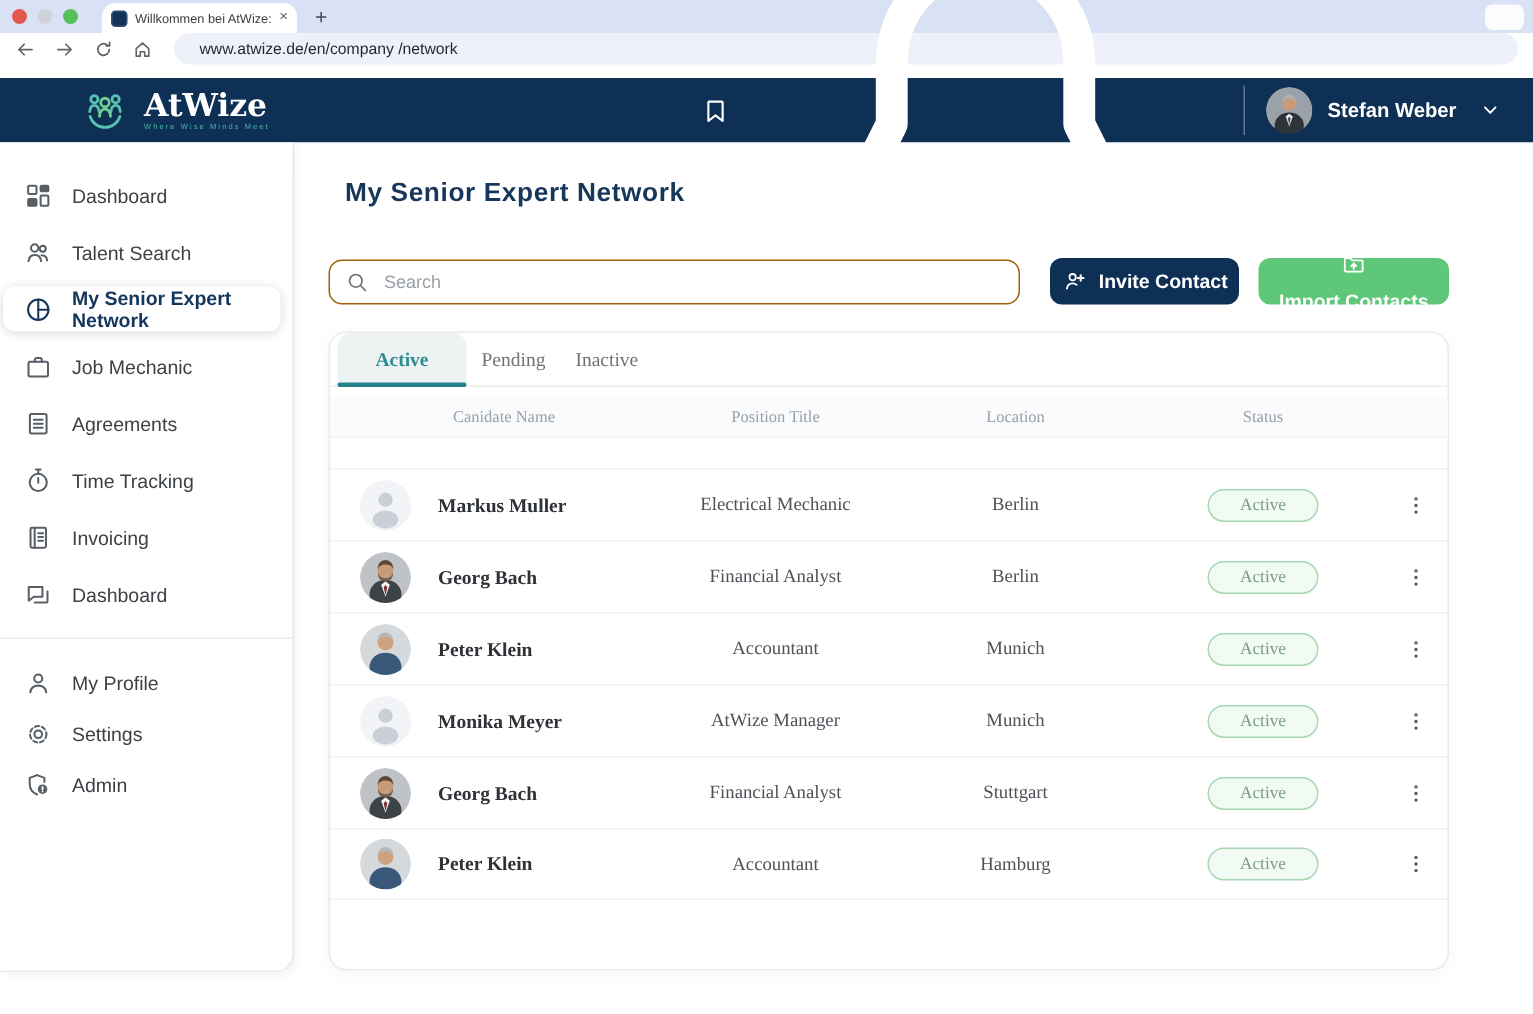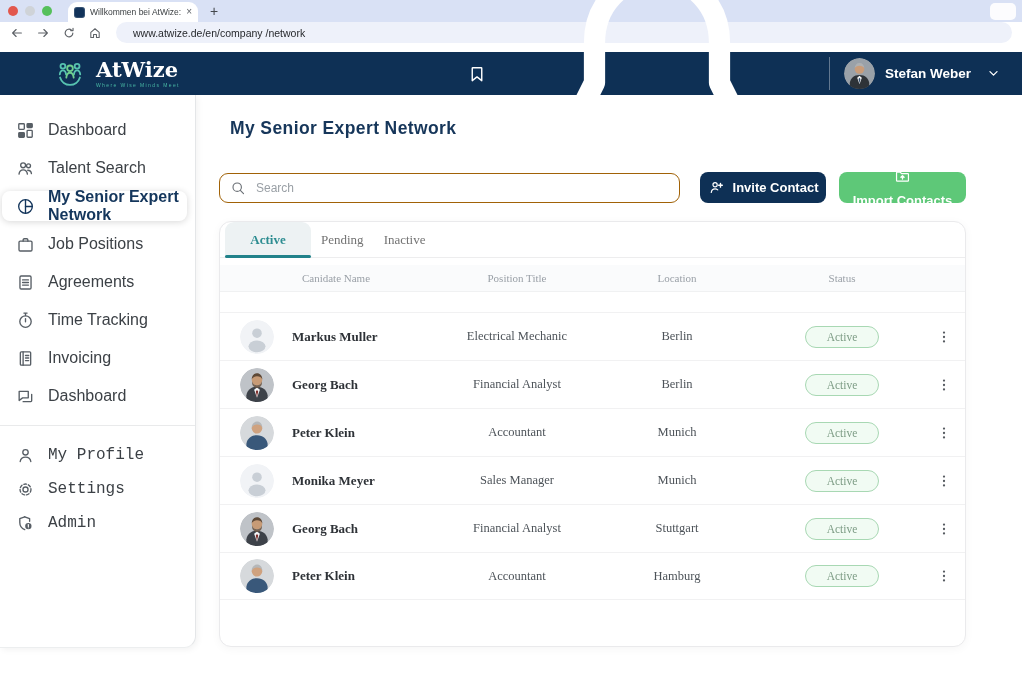--- a/index.html
+++ b/index.html
@@ -47,26 +47,26 @@
   .hdr-avatar svg { display:block; width:100%; height:100%; }
   .user-name { color:#fff; font-size:13.5px; font-weight:bold; }
   .hdr-chev { width:13px; height:13px; color:#fff; margin-left:16px; }
 
   
   .body-wrap { display:flex; height:581px; background:#fff; }
   .sidebar { width:196px; flex:0 0 auto; background:#fff; height:553px; padding-top:20px;
              border-right:1px solid #e4e6e8; border-bottom:1px solid #eceeef;
              border-bottom-right-radius:12px; box-shadow:2px 2px 6px rgba(0,0,0,.05); }
   .nav-item { height:30px; margin:0 8px 8px 2px; display:flex; align-items:center; gap:13px;
-              padding-left:14px; font-size:16px; color:#3c4146; border-radius:8px; cursor:pointer; }
+              padding-left:14px; font-size:13px; color:#3c4146; border-radius:8px; cursor:pointer; }
   .nav-item .ic { width:19px; height:19px; color:#575e65; flex:0 0 auto; }
   .nav-item.active { background:#fff; box-shadow:0 1px 7px rgba(0,0,0,.16); font-weight:bold; color:#14365c; }
   .nav-item.active .ic { color:#14365c; }
   .side-div { height:1px; background:#e9eaeb; margin:14px 0 16px 0; }
-  .nav-item.secondary { height:26px; margin-bottom:8px;font-family:Liberation Mono, monospace; }
+  .nav-item.secondary { height:26px; margin-bottom:8px; }
 
   .main { flex:1; padding-left:23px; }
   .page-title { margin:23px 0 0 11px; font-size:17.5px; font-weight:bold; color:#16365a; letter-spacing:.4px; }
 
   .actions { display:flex; align-items:center; margin-top:33px; width:747px; }
   .searchbox { flex:1; height:30px; position:relative; }
   .searchbox input { width:100%; height:100%; border:1px solid #a16207; border-radius:9px; background:#fff;
                      padding-left:36px; font-size:12px; color:#333; outline:none; font-family:inherit; }
   .searchbox input::placeholder { color:#9aa0a6; }
   .search-ic { position:absolute; left:11px; top:7px; width:16px; height:16px; color:#6b7076; }
@@ -251,21 +251,21 @@
             </span>
     <span class="nav-label">My Senior Expert Network</span>
   </div>
           <div class="nav-item">
     <span class="ic">
               <svg viewBox="0 0 24 24" fill="none" stroke="currentColor" stroke-width="1.7" stroke-linecap="round" stroke-linejoin="round">
                 <rect x="3.8" y="7.8" width="16.4" height="12.4" rx="1.5"></rect>
                 <path d="M9 7.8V6.3c0-.9.7-1.6 1.6-1.6h2.8c.9 0 1.6.7 1.6 1.6v1.5"></path>
               </svg>
             </span>
-    <span class="nav-label">Job Positions</span>
+    <span class="nav-label">Job Mechanic</span>
   </div>
           <div class="nav-item">
     <span class="ic">
               <svg viewBox="0 0 24 24" fill="none" stroke="currentColor" stroke-width="1.7" stroke-linecap="round" stroke-linejoin="round">
                 <rect x="5" y="3.8" width="14" height="16.4" rx="1.5"></rect>
                 <path d="M8.3 8.7h7.4M8.3 12h7.4M8.3 15.3h7.4"></path>
               </svg>
             </span>
     <span class="nav-label">Agreements</span>
   </div>
@@ -454,21 +454,21 @@
   </div>
             <div class="row grid-cols">
     <span class="avatar">
                 <svg viewBox="0 0 40 40">
                   <circle cx="20" cy="20" r="20" fill="#f1f3f6"></circle>
                   <circle cx="20" cy="15.5" r="5.6" fill="#c9cfd6"></circle>
                   <ellipse cx="20" cy="31" rx="10" ry="7" fill="#c9cfd6"></ellipse>
                 </svg>
               </span>
     <span class="cell-name">Monika Meyer</span>
-    <span class="cell-mid cell-pos">Sales Manager</span>
+    <span class="cell-mid cell-pos">AtWize Manager</span>
     <span class="cell-mid cell-loc">Munich</span>
     <span class="cell-status"><span class="pill">Active</span></span>
     <span class="kebab">
                 <svg viewBox="0 0 24 24" fill="none" stroke="currentColor" stroke-width="1.7" stroke-linecap="round" stroke-linejoin="round">
                   <circle cx="12" cy="5.4" r="1.7" fill="currentColor" stroke="none"></circle>
                   <circle cx="12" cy="12" r="1.7" fill="currentColor" stroke="none"></circle>
                   <circle cx="12" cy="18.6" r="1.7" fill="currentColor" stroke="none"></circle>
                 </svg>
               </span>
   </div>

